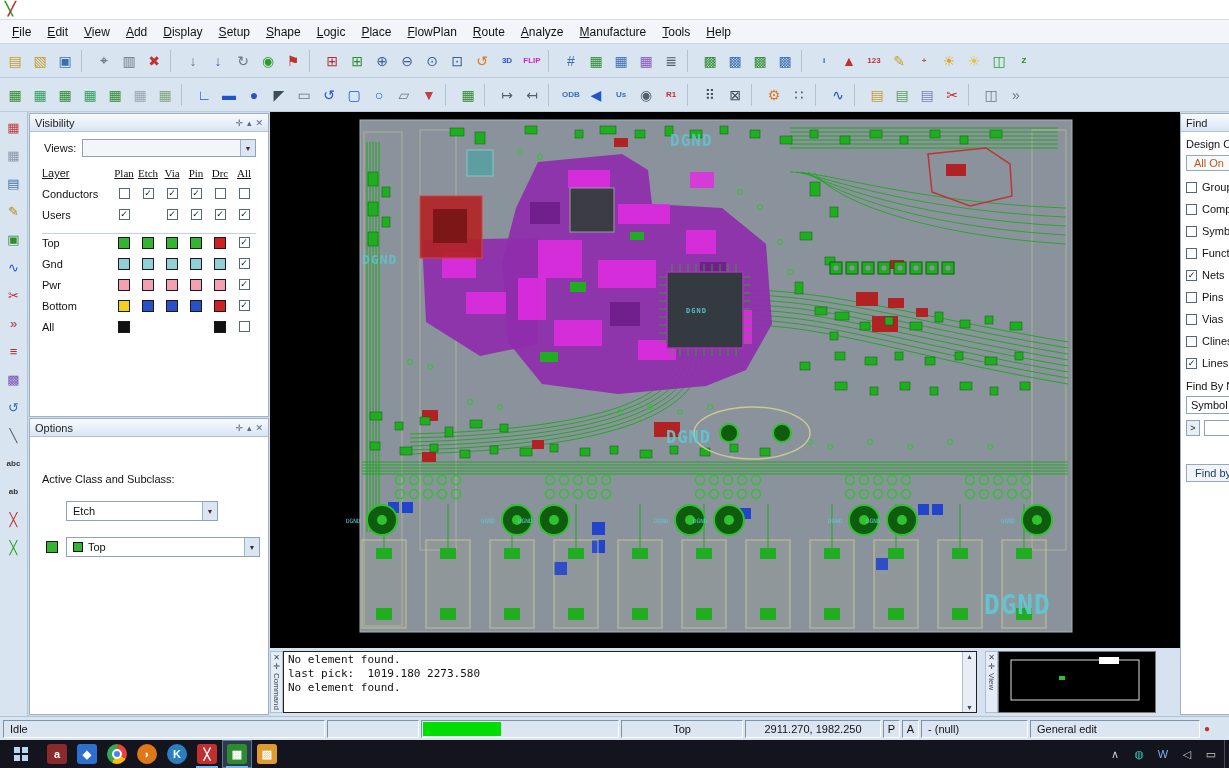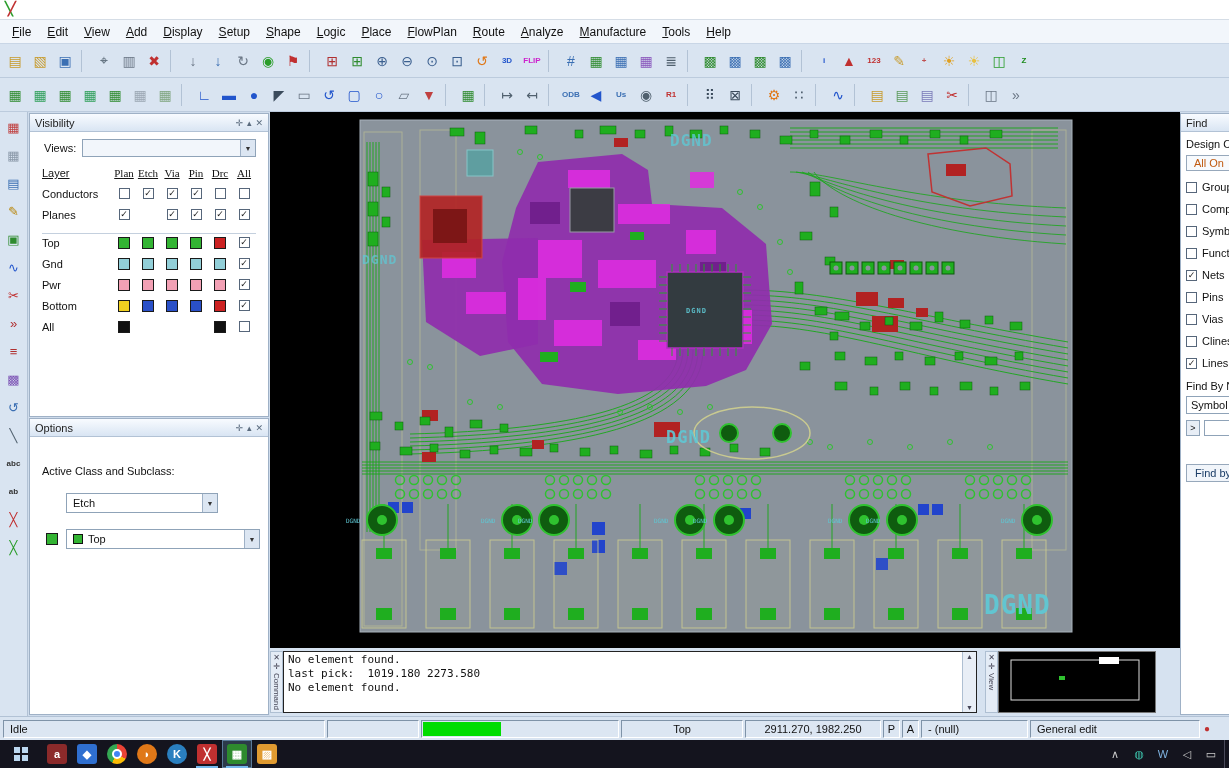--- a/index.html
+++ b/index.html
@@ -44,21 +44,21 @@
 .dd { margin-left:auto; width:15px; height:100%; background:#dce6f2; border-left:1px solid #9fb1c6; display:flex; align-items:center; justify-content:center; font-size:7px; color:#333; }
 .vhead, .vrow { display:flex; align-items:flex-start; height:21px; }
 .vhead .lbl, .vrow .lbl { width:70px; flex:none; }
 .vhead .lbl, .vhead .vcell { text-decoration:underline; }
 .vcell { width:24px; flex:none; display:flex; justify-content:center; align-items:center; }
 .vdiv { border-top:1px solid #c4d0de; margin:3px 0; }
 .cb { width:11px; height:11px; border:1px solid #56667a; background:#fff; display:inline-flex; align-items:center; justify-content:center; font-size:9px; line-height:1; color:#222; }
 .sw { width:12px; height:12px; border:1px solid #1a1a1a; display:inline-block; }
 
 .opt-body { padding:12px 8px; }
-.opt-label { margin:16px 0 16px 4px; }
+.opt-label { margin:24px 0 16px 4px; }
 .oselect { width:152px; height:20px; border:1px solid #8fa3b8; background:#fff; display:flex; align-items:center; padding-left:6px; margin:0 0 16px 28px; }
 .sub-row { display:flex; align-items:center; gap:8px; margin-left:8px; }
 .sub-row .sw { flex:none; }
 .oselect.inrow { margin:0; flex:1; }
 .oselect .swatch-in { width:10px; height:10px; border:1px solid #111; background:#33b433; margin-right:5px; flex:none; }
 
 
 .centercol { width:910px; display:flex; flex-direction:column; flex:none; }
 .canvas { width:910px; height:536px; background:#000; flex:none; position:relative; }
 svg text.dgnd { font-family:"DejaVu Sans Mono",monospace; font-weight:bold; fill:#5fc8d4; letter-spacing:1px; }
@@ -296,21 +296,21 @@
                   <span class="cb">✓</span>
                 </span>
                 <span class="vcell">
                   <span class="cb"></span>
                 </span>
                 <span class="vcell">
                   <span class="cb"></span>
                 </span>
               </div>
               <div class="vrow">
-                <span class="lbl">Planes</span>
+                <span class="lbl">Users</span>
                 <span class="vcell">
                   <span class="cb">✓</span>
                 </span>
                 <span class="vcell">
                   <span></span>
                 </span>
                 <span class="vcell">
                   <span class="cb">✓</span>
                 </span>
                 <span class="vcell">

